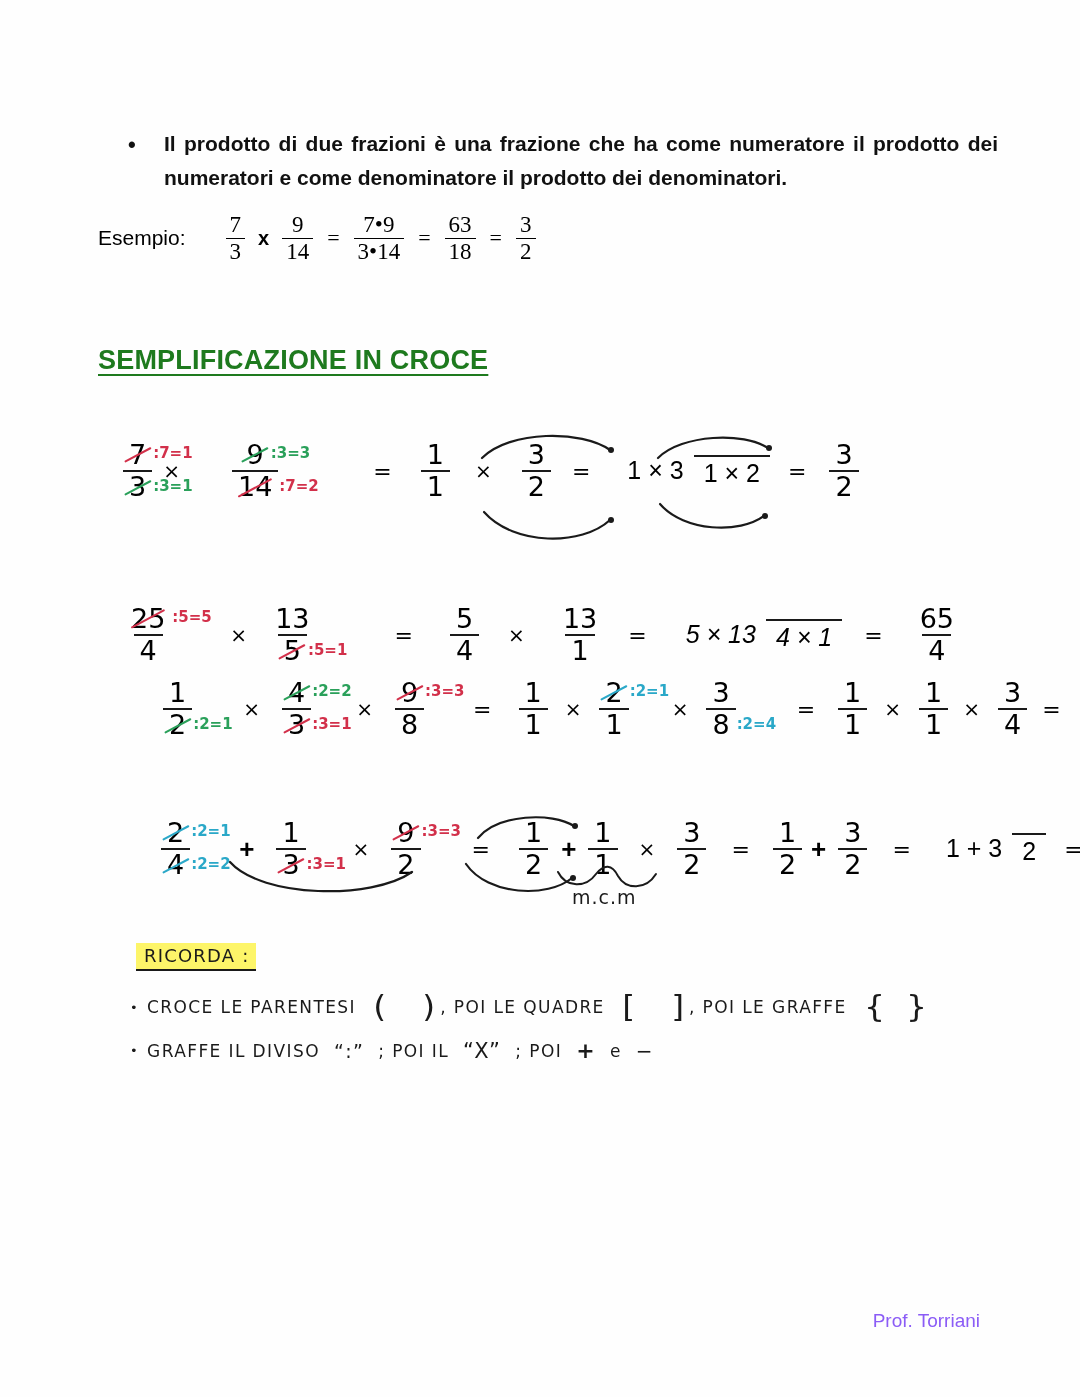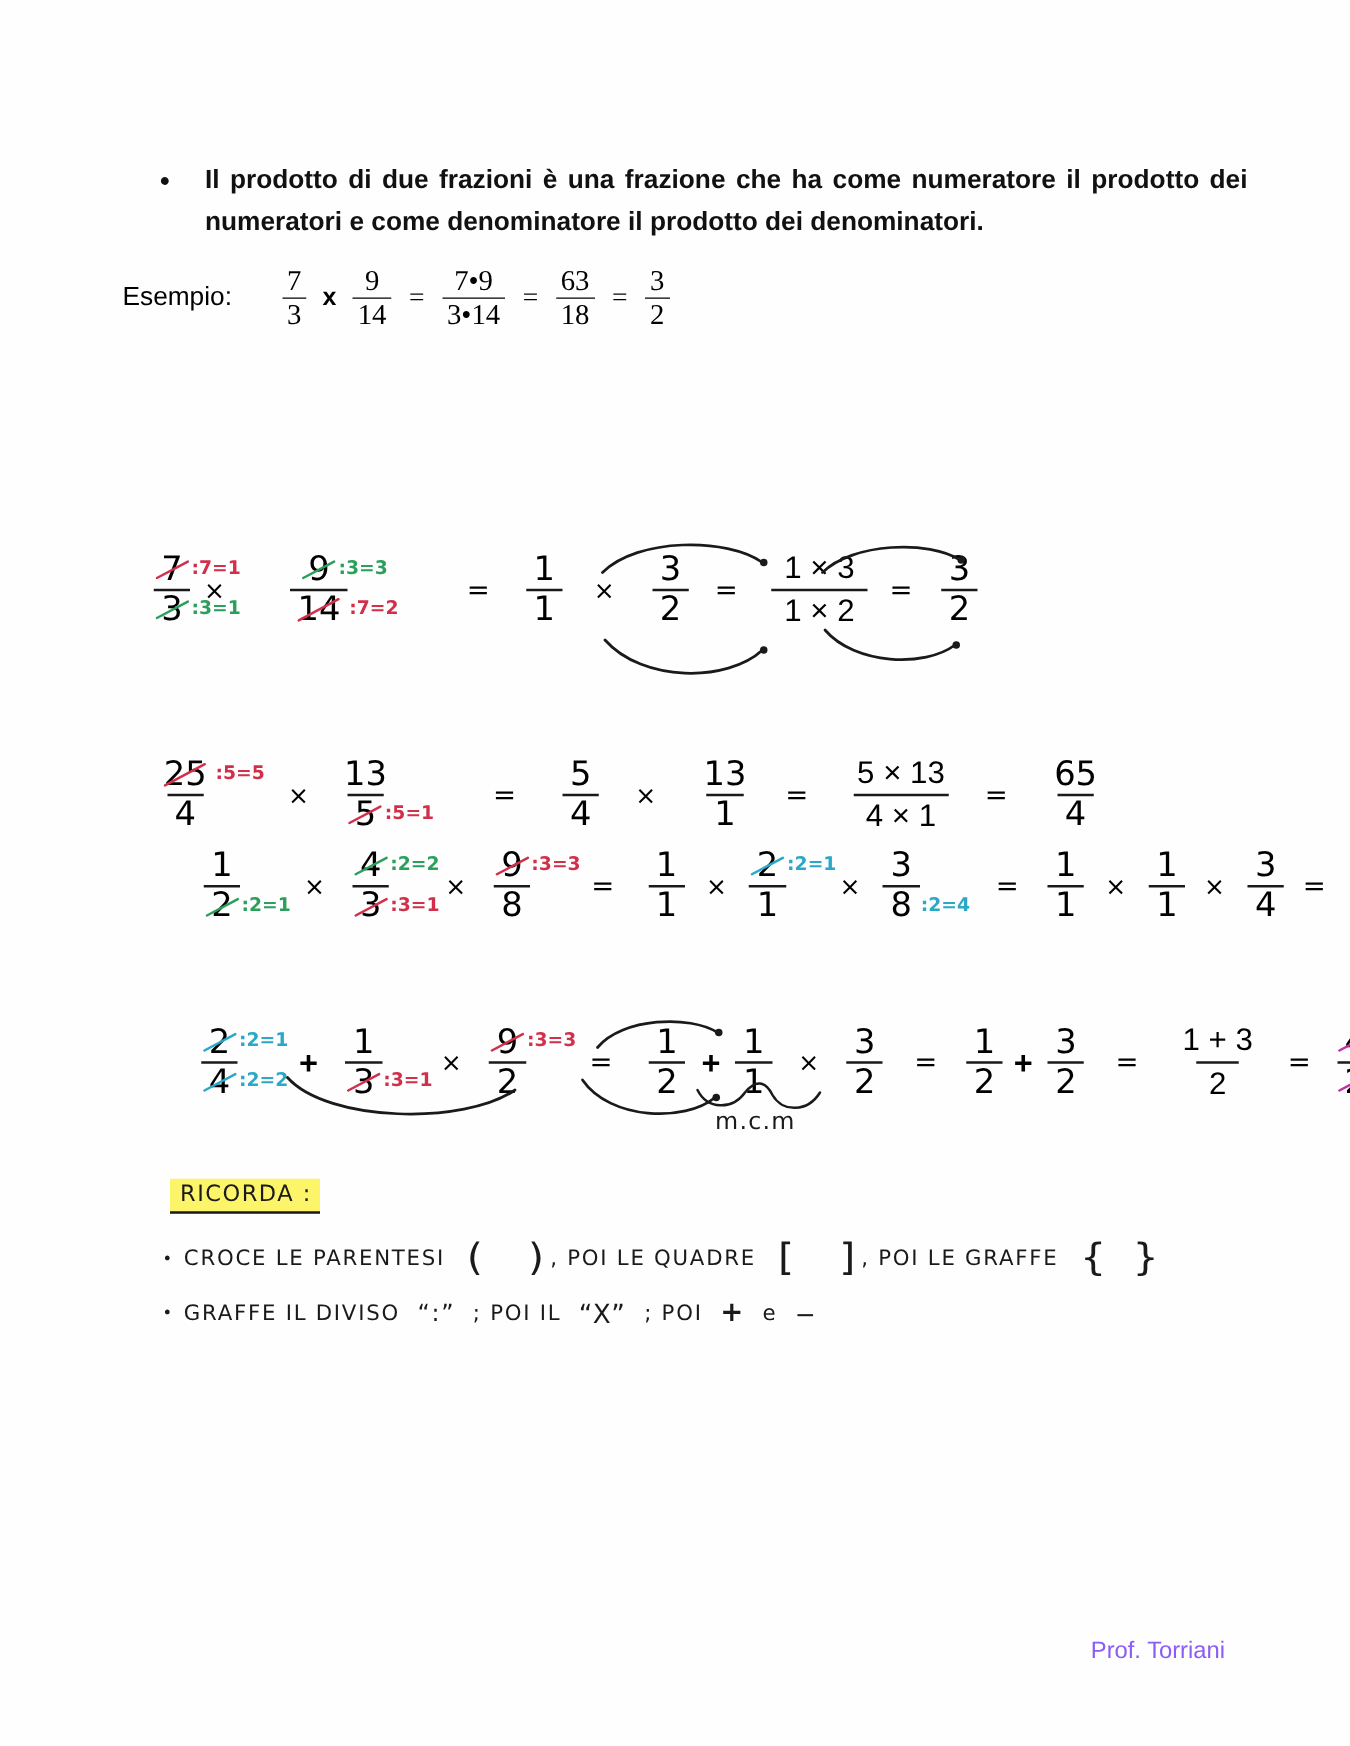--- a/index.html
+++ b/index.html
@@ -154,21 +154,20 @@
   }
   .hplus {
     margin: 0 8px;
     font-size: 26px;
     font-weight: bold;
   }
 
   
   .wfrac {
     display: inline-flex;
-    flex-direction: column;
     align-items: center;
     margin: 0 4px;
     font-size: 25px;
     position: relative;
   }
   .wfrac .wnum { padding: 0 10px 2px; }
   .wfrac .wden { padding: 2px 10px 0; border-top: 2.4px solid #1a1a1a; }
   .wfrac.small { font-size: 21px; }
 
   
@@ -264,20 +263,21 @@
       <span class="num">63</span>
       <span class="den">18</span>
     </span>
     <span class="eq">=</span>
     <span class="frac">
       <span class="num">3</span>
       <span class="den">2</span>
     </span>
   </div>
 
+  <div class="heading" id="h-simpl">SEMPLIFICAZIONE IN CROCE</div>
 
   <div class="hw-row" style="left:120px; top:440px;">
     <span class="hfrac">
       <span class="hnum">
         <span>7</span>
         <span class="slash red"></span>
         <span class="ann red">:7=1</span>
       </span>
       <span class="hden">
         <span>3</span>
@@ -359,21 +359,21 @@
     <span class="hfrac" style="margin-left:24px;">
       <span class="hnum">5</span>
       <span class="hden">4</span>
     </span>
     <span class="hop" style="margin-left:26px;">×</span>
     <span class="hfrac" style="margin-left:24px;">
       <span class="hnum">13</span>
       <span class="hden">1</span>
     </span>
     <span class="heq" style="margin-left:22px;">=</span>
-    <span class="wfrac" style="margin-left:16px;">
+    <span class="wfrac" style="margin-left:16px;font-style:italic;">
       <span class="wnum">5 × 13</span>
       <span class="wden">4 × 1</span>
     </span>
     <span class="heq" style="margin-left:18px;">=</span>
     <span class="hfrac" style="margin-left:18px;">
       <span class="hnum">65</span>
       <span class="hden">4</span>
     </span>
   </div>
 

